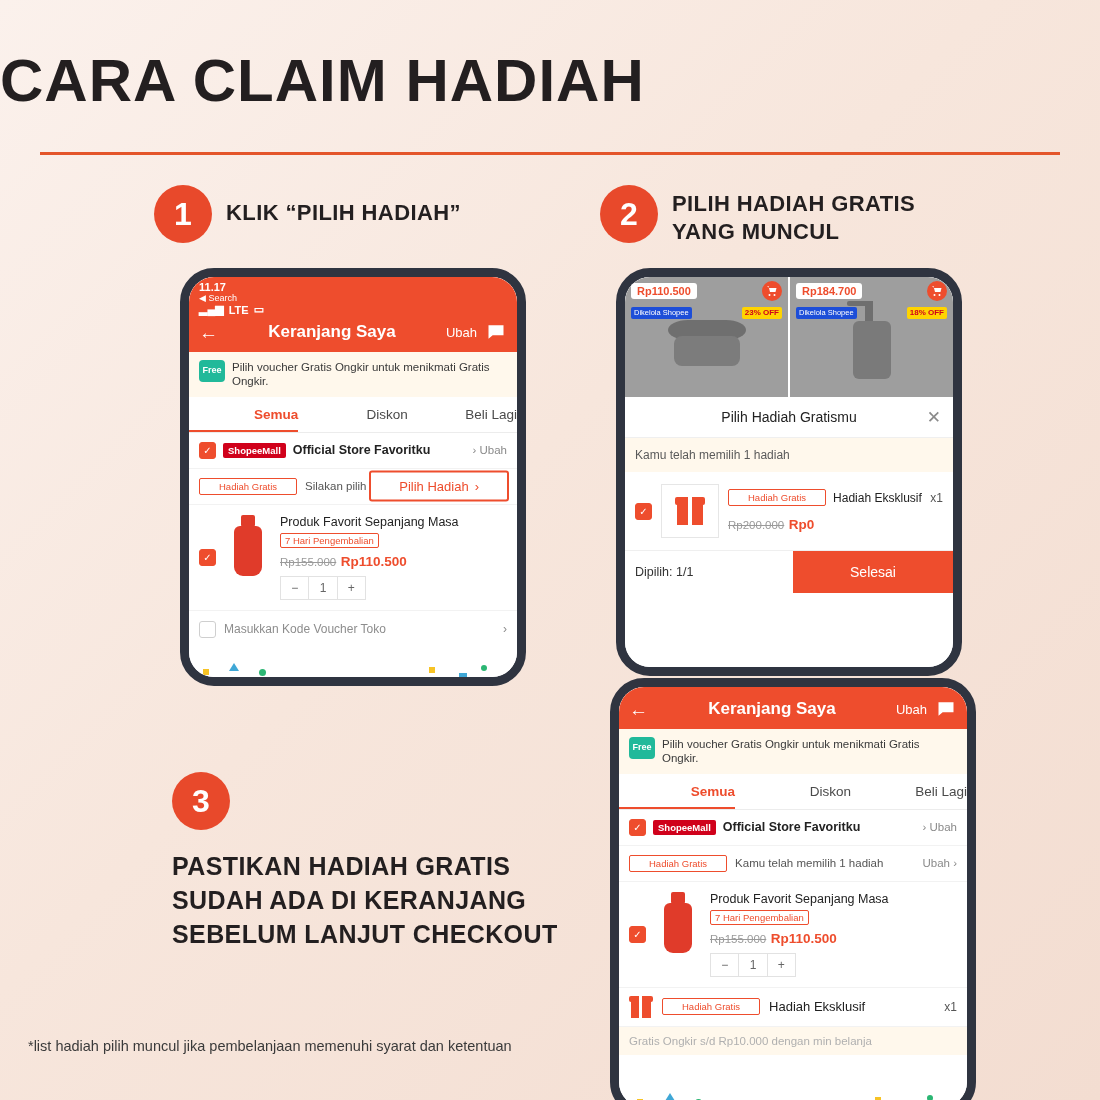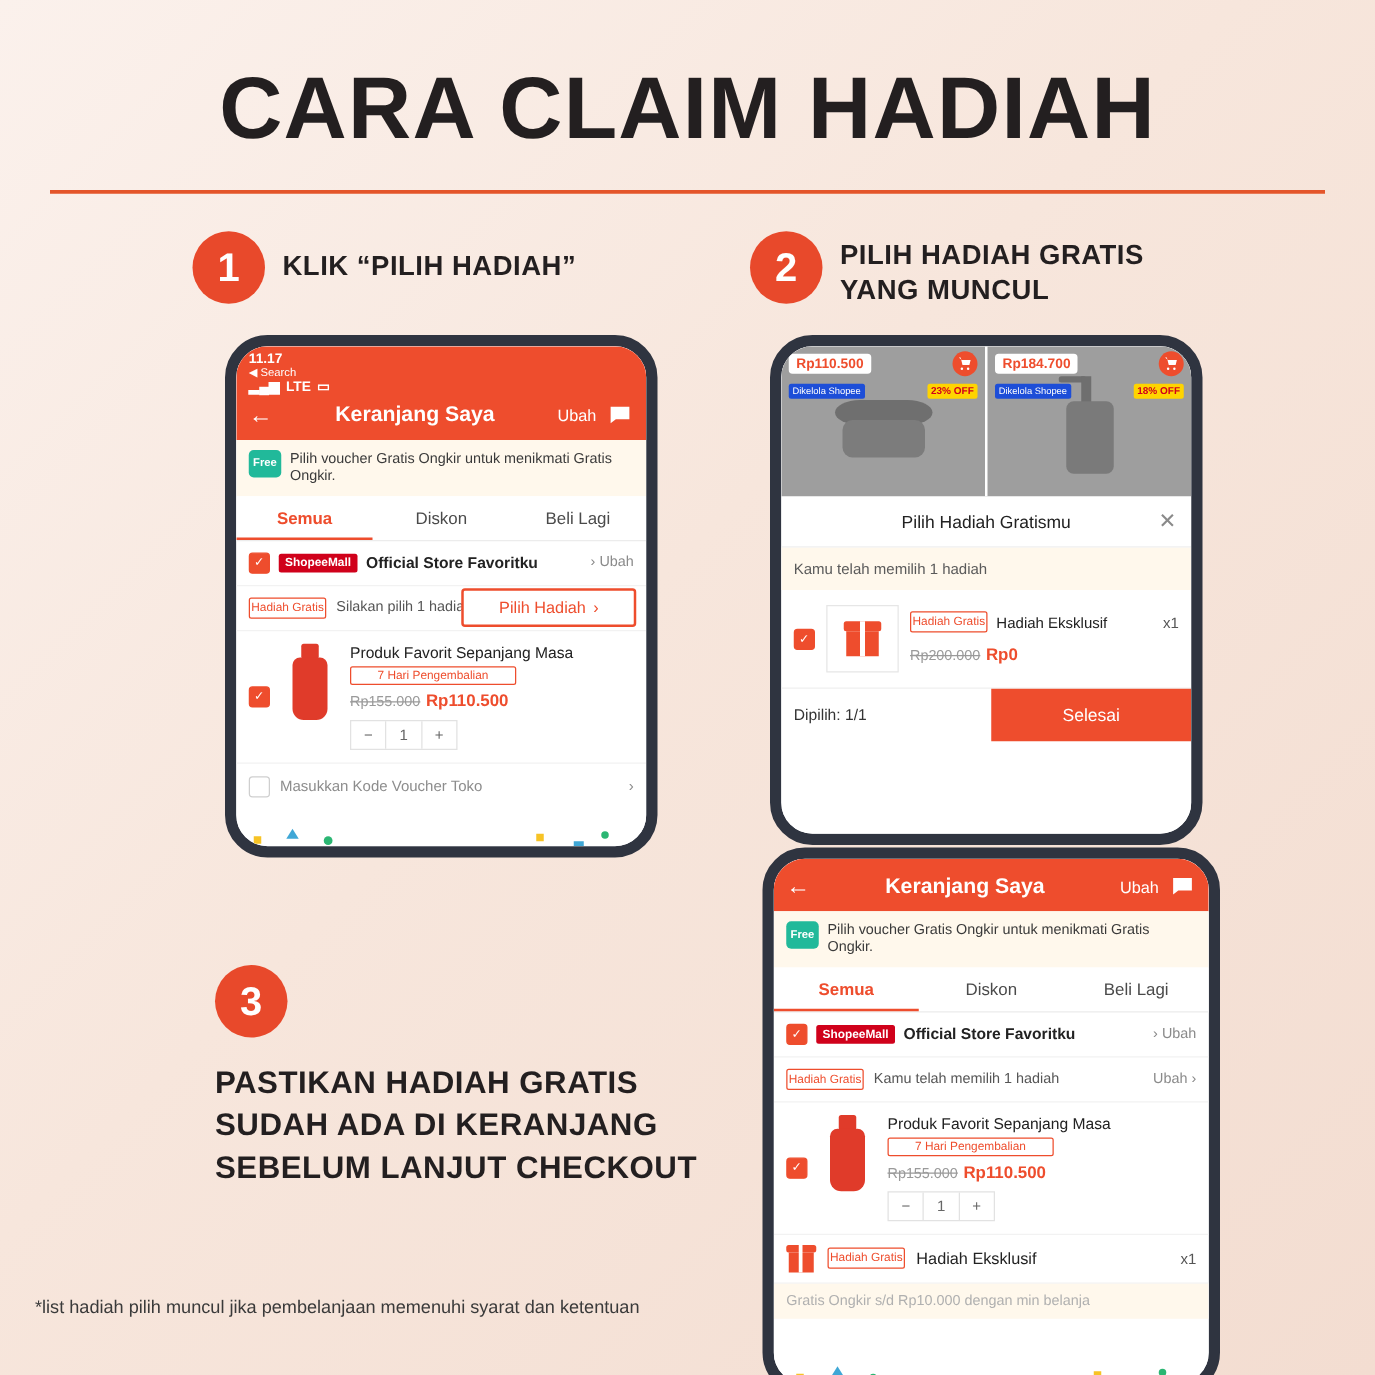--- a/index.html
+++ b/index.html
@@ -7,22 +7,22 @@
     width:1100px;height:1100px;
     font-family:"Liberation Sans", sans-serif;
     background:linear-gradient(135deg,#fbf1ec 0%,#f7e6dc 45%,#f3ddd1 100%);
     overflow:hidden;
     position:relative;
   }
   .page{position:relative;width:1100px;height:1100px;}
 
   
   .main-title{
-    position:absolute;left:0;top:46px;width:1100px;text-align:center;
-    font-size:70px;font-weight:bold;letter-spacing:1px;color:#231f20;
+    position:absolute;left:0;top:46px;width:1100px;text-align:left;
+    font-size:60px;font-weight:bold;letter-spacing:1px;color:#231f20;
     font-family:"Liberation Sans", sans-serif;
   }
   .title-rule{
     position:absolute;left:40px;top:152px;width:1020px;height:3px;background:#e4552a;
   }
 
   
   .badge{
     position:absolute;width:58px;height:58px;border-radius:50%;
     background:#e8492b;color:#fff;font-size:32px;font-weight:bold;
@@ -47,39 +47,39 @@
   .nav .title{flex:1;text-align:center;font-size:17px;font-weight:bold;}
   .nav .ubah{font-size:13px;}
   .cart-ico{position:relative;width:22px;height:20px;}
   .confetti{position:absolute;left:0;right:0;height:14px;pointer-events:none;}
   .confetti i{position:absolute;display:block;}
 
   .freebanner{display:flex;gap:7px;align-items:flex-start;background:#fff8ec;padding:8px 10px;font-size:11.5px;color:#3a3a3a;line-height:1.25;}
   .freeicon{width:26px;height:22px;flex:0 0 26px;background:#21b99a;border-radius:4px;color:#fff;font-size:9px;font-weight:bold;display:flex;align-items:center;justify-content:center;}
 
   .tabs{display:flex;border-bottom:1px solid #ececec;background:#fff;}
-  .tabs .t{flex:1;text-align:center;font-size:13.5px;padding:10px 0 8px;color:#4a4a4a;}
+  .tabs .t{flex:1;text-align:right;font-size:13.5px;padding:10px 0 8px;color:#4a4a4a;}
   .tabs .t.active{color:#ee4d2d;border-bottom:2px solid #ee4d2d;font-weight:bold;}
 
   .shoprow{display:flex;align-items:center;gap:7px;padding:9px 10px;border-bottom:1px solid #f2f2f2;font-size:12.5px;}
   .cbox{width:15px;height:15px;border-radius:3px;border:1px solid #ee4d2d;background:#ee4d2d;color:#fff;font-size:10px;display:flex;align-items:center;justify-content:center;flex:0 0 15px;}
   .mall{background:#d0011b;color:#fff;font-size:9.5px;font-weight:bold;padding:2px 5px;border-radius:2px;}
   .shopname{font-weight:bold;color:#222;}
   .ubah-link{margin-left:auto;color:#8a8a8a;font-size:11.5px;}
 
   .giftrow{display:flex;align-items:center;gap:8px;padding:9px 10px;font-size:11.5px;color:#555;border-bottom:1px solid #f2f2f2;position:relative;}
-  .tag-gift{border:1px solid #ee4d2d;color:#ee4d2d;font-size:9.5px;padding:2px 1px;border-radius:2px;white-space:nowrap;}
+  .tag-gift{border:1px solid #ee4d2d;color:#ee4d2d;font-size:9.5px;padding:2px 19px;border-radius:2px;white-space:nowrap;}
   .pilih-btn{position:absolute;right:8px;top:50%;transform:translateY(-50%);border:2px solid #ee4d2d;color:#ee4d2d;font-size:13px;padding:6px 28px;border-radius:3px;background:#fff;display:flex;align-items:center;gap:6px;}
 
   .product{display:flex;gap:9px;padding:10px;border-bottom:1px solid #f2f2f2;}
   .bottle{width:46px;height:62px;position:relative;flex:0 0 46px;}
   .bottle .cap{position:absolute;left:16px;top:0;width:14px;height:12px;background:#e03b2a;border-radius:2px;}
   .bottle .body{position:absolute;left:9px;top:11px;width:28px;height:50px;background:#e03b2a;border-radius:6px 6px 9px 9px;}
   .pname{font-size:12.5px;color:#222;}
-  .tag-return{display:inline-block;border:1px solid #ee4d2d;color:#ee4d2d;font-size:9.5px;padding:1px 21px;border-radius:2px;margin:4px 0;}
+  .tag-return{display:inline-block;border:1px solid #ee4d2d;color:#ee4d2d;font-size:9.5px;padding:1px 4px;border-radius:2px;margin:4px 0;}
   .price .old{color:#9a9a9a;text-decoration:line-through;font-size:11.5px;}
   .price .new{color:#ee4d2d;font-weight:bold;font-size:13.5px;}
   .qty{display:flex;border:1px solid #e2e2e2;width:84px;height:22px;margin-top:6px;font-size:12px;}
   .qty div{flex:1;display:flex;align-items:center;justify-content:center;color:#666;}
   .qty div+div{border-left:1px solid #e2e2e2;}
 
   .vouchrow{display:flex;align-items:center;gap:8px;padding:10px;font-size:12px;color:#8d8d8d;}
   .cbox-empty{width:15px;height:15px;border:1px solid #cfcfcf;border-radius:3px;flex:0 0 15px;}
 
   

